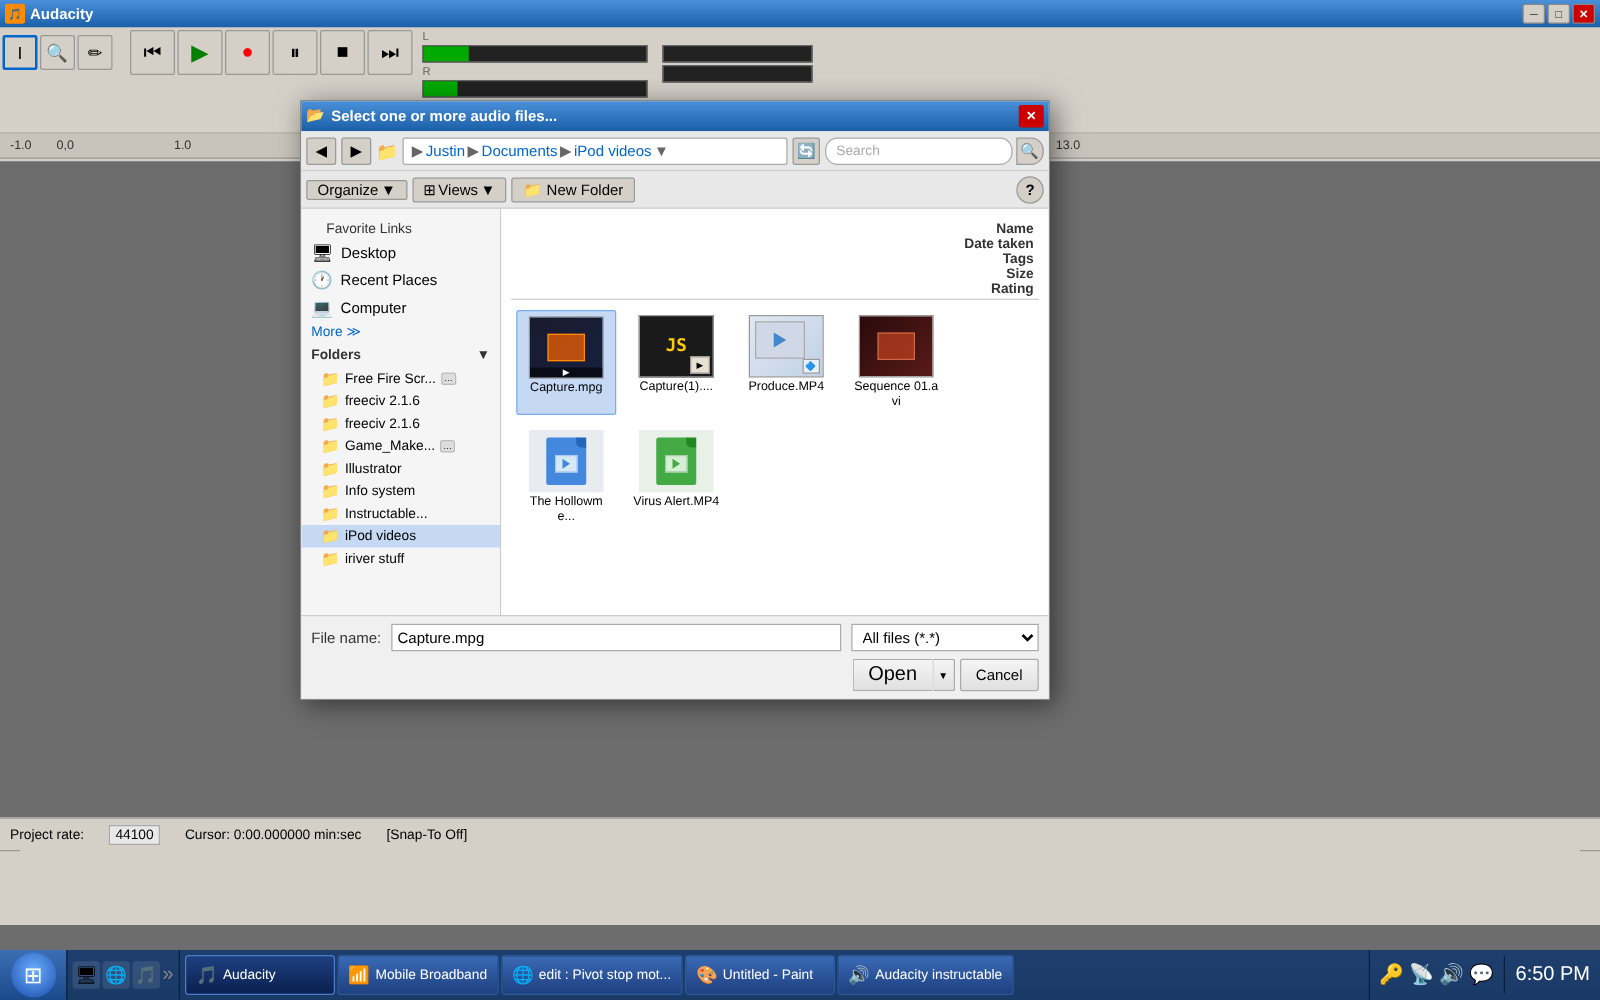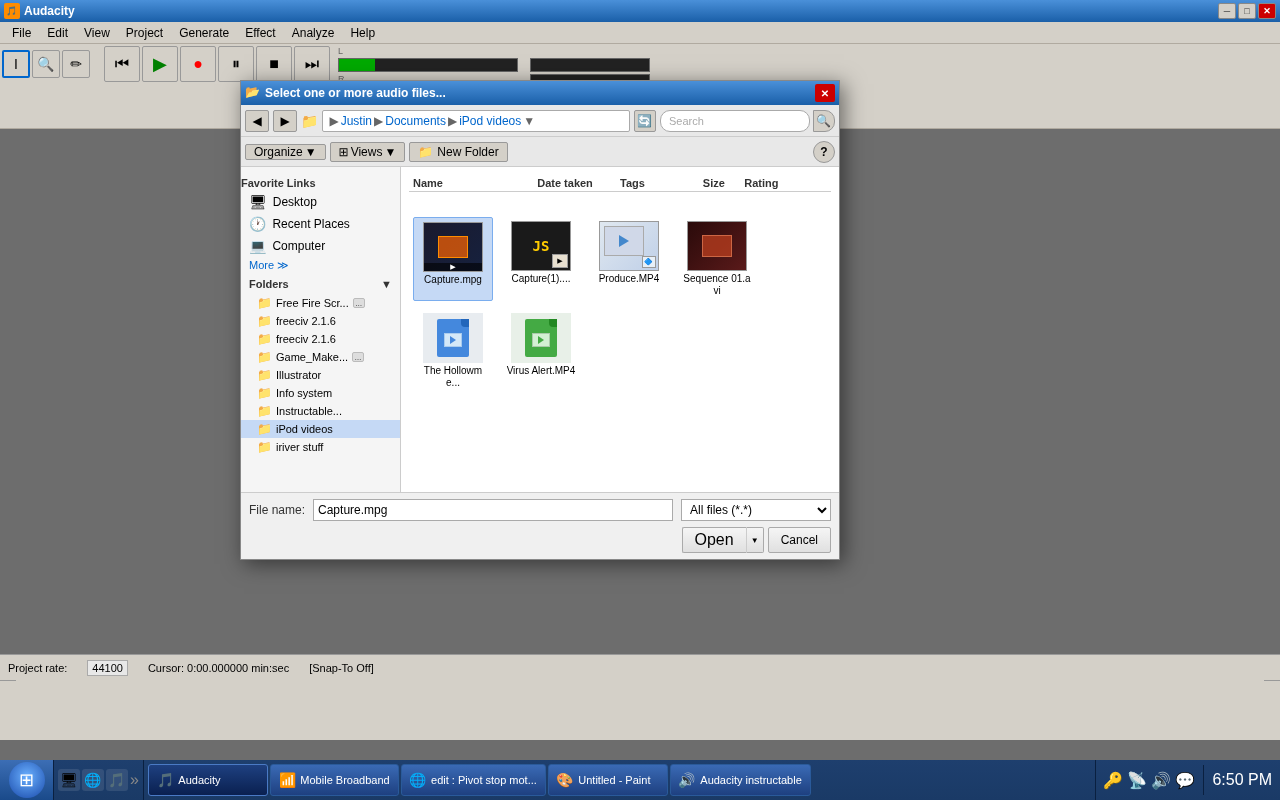--- a/index.html
+++ b/index.html
@@ -421,23 +421,23 @@
 
     
     .dialog-sidebar {
       width: 160px;
       background: #f5f5f5;
       border-right: 1px solid #ccc;
       padding: 8px 0;
       overflow-y: auto;
     }
     .sidebar-section-title {
-      padding: 2px 0;
+      padding: 2px 20px;
       font-size: 11px;
-      font-weight: bold;
+      font-weight: normal;
       color: #333;
     }
     .sidebar-item {
       display: flex;
       align-items: center;
       padding: 3px 8px;
       gap: 6px;
       cursor: pointer;
       font-size: 12px;
       color: #000;
@@ -486,27 +486,28 @@
 
     
     .dialog-files {
       flex: 1;
       background: white;
       overflow-y: auto;
       padding: 8px;
     }
     .file-column-headers {
       display: flex;
-      align-items: flex-start;
+      align-items: flex-end;
       padding: 2px 4px;
       border-bottom: 1px solid #ccc;
-      margin-bottom: 21px;
+      margin-bottom: 4px;
       font-size: 11px;
       color: #333;
       font-weight: bold;
+      flex-direction: column;
     }
     .col-name { flex: 3; cursor: pointer; }
     .col-date { flex: 2; cursor: pointer; }
     .col-tags { flex: 2; cursor: pointer; }
     .col-size { flex: 1; cursor: pointer; }
     .col-rating { flex: 2; cursor: pointer; }
 
     .files-grid {
       display: flex;
       flex-wrap: wrap;
@@ -660,30 +661,20 @@
   <div class="title-bar">
     <div class="title-bar-icon">🎵</div>
     <span class="title-bar-text">Audacity</span>
     <div class="title-bar-buttons">
       <div class="tb-btn">─</div>
       <div class="tb-btn">□</div>
       <div class="tb-btn" style="background:#cc0000;color:white;">✕</div>
     </div>
   </div>
 
-  <div class="menu-bar">
-    <div class="menu-item">File</div>
-    <div class="menu-item">Edit</div>
-    <div class="menu-item">View</div>
-    <div class="menu-item">Project</div>
-    <div class="menu-item">Generate</div>
-    <div class="menu-item">Effect</div>
-    <div class="menu-item">Analyze</div>
-    <div class="menu-item">Help</div>
-  </div>
 
   <div class="toolbar-area">
     <div style="display:flex;flex-direction:column;gap:4px;">
       <div class="toolbar-row">
         <div class="tool-btn" style="border:2px solid #0066cc;">I</div>
         <div class="tool-btn">🔍</div>
         <div class="tool-btn">✏</div>
         <div style="width:10px;"></div>
 
         <div class="tool-btn" style="width:36px;height:36px;font-size:16px;">⏮</div>

